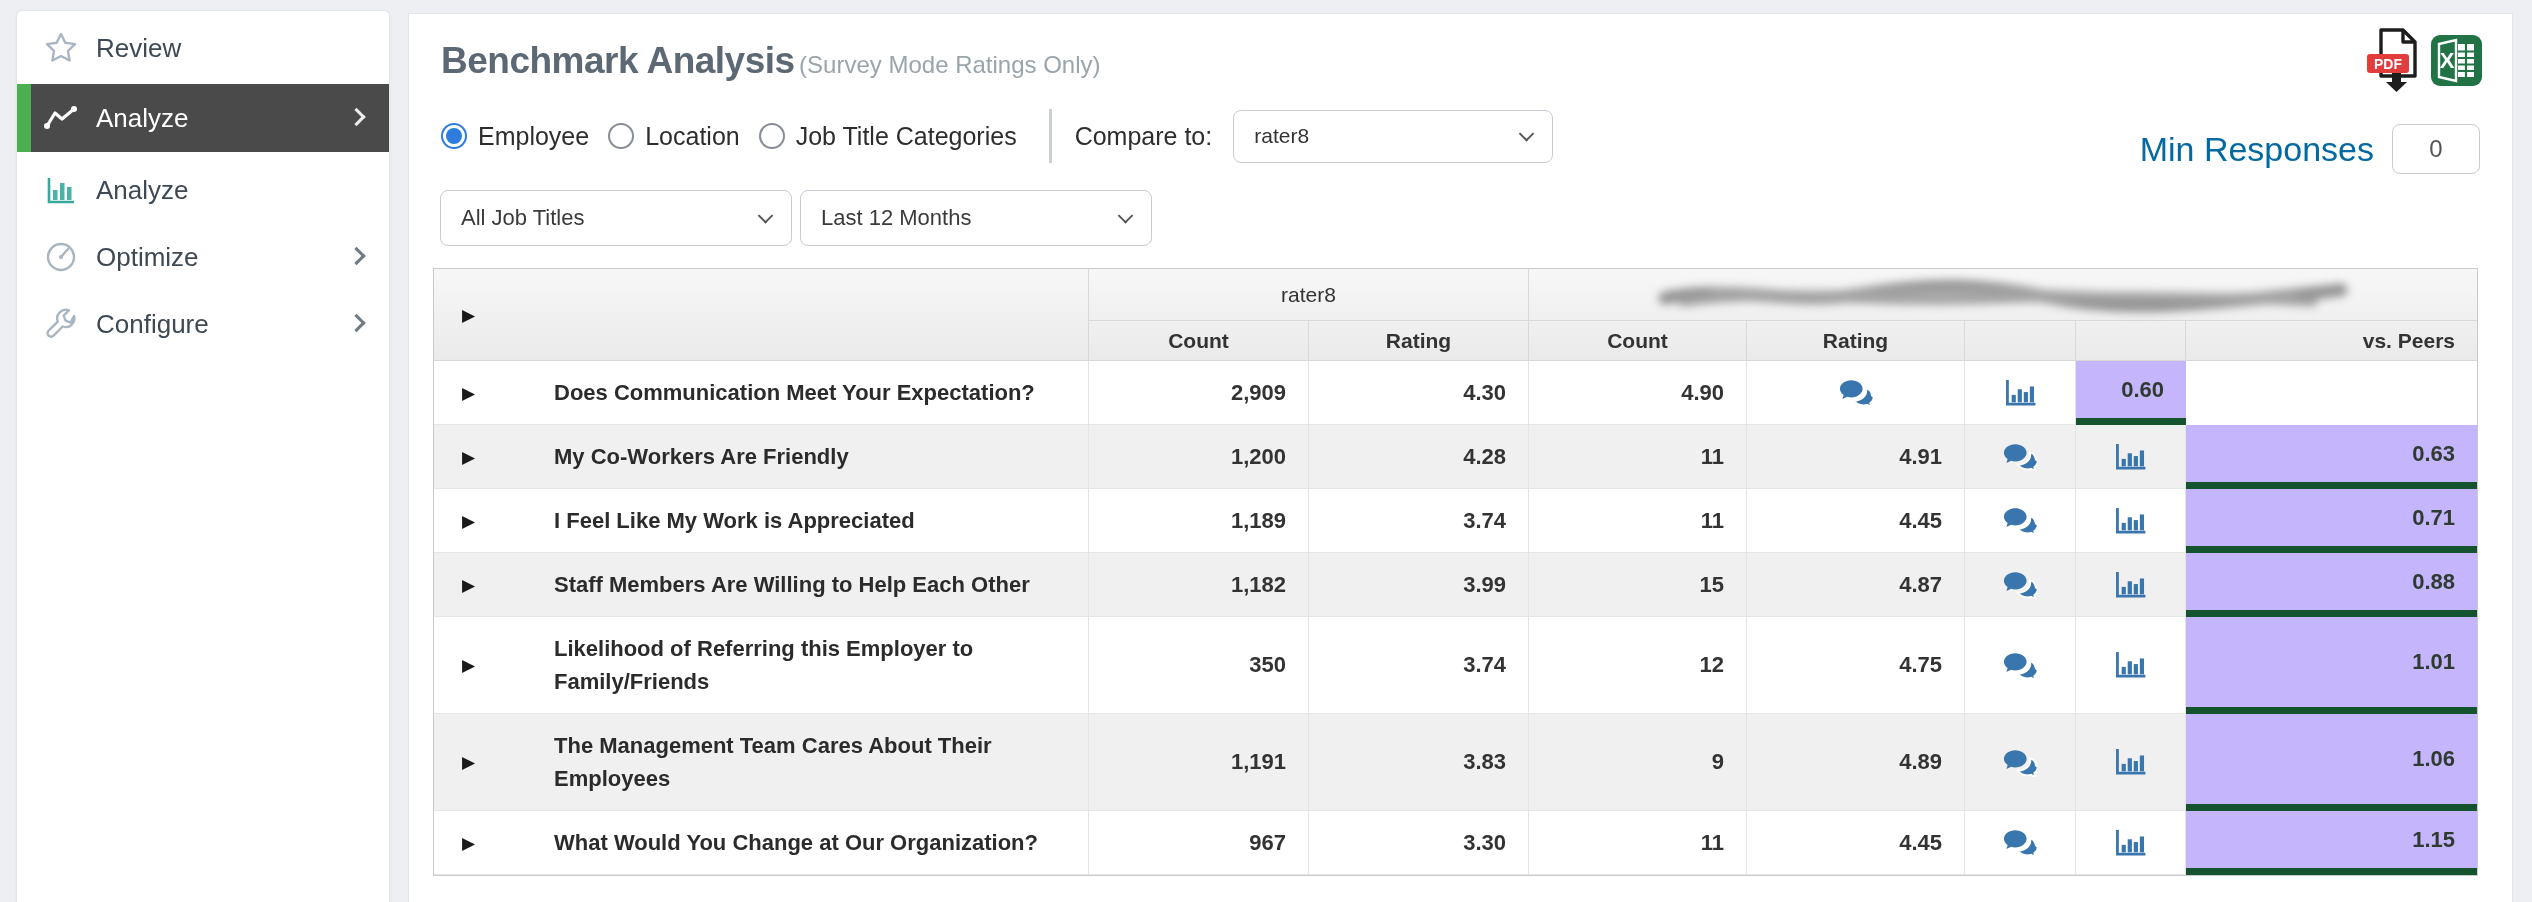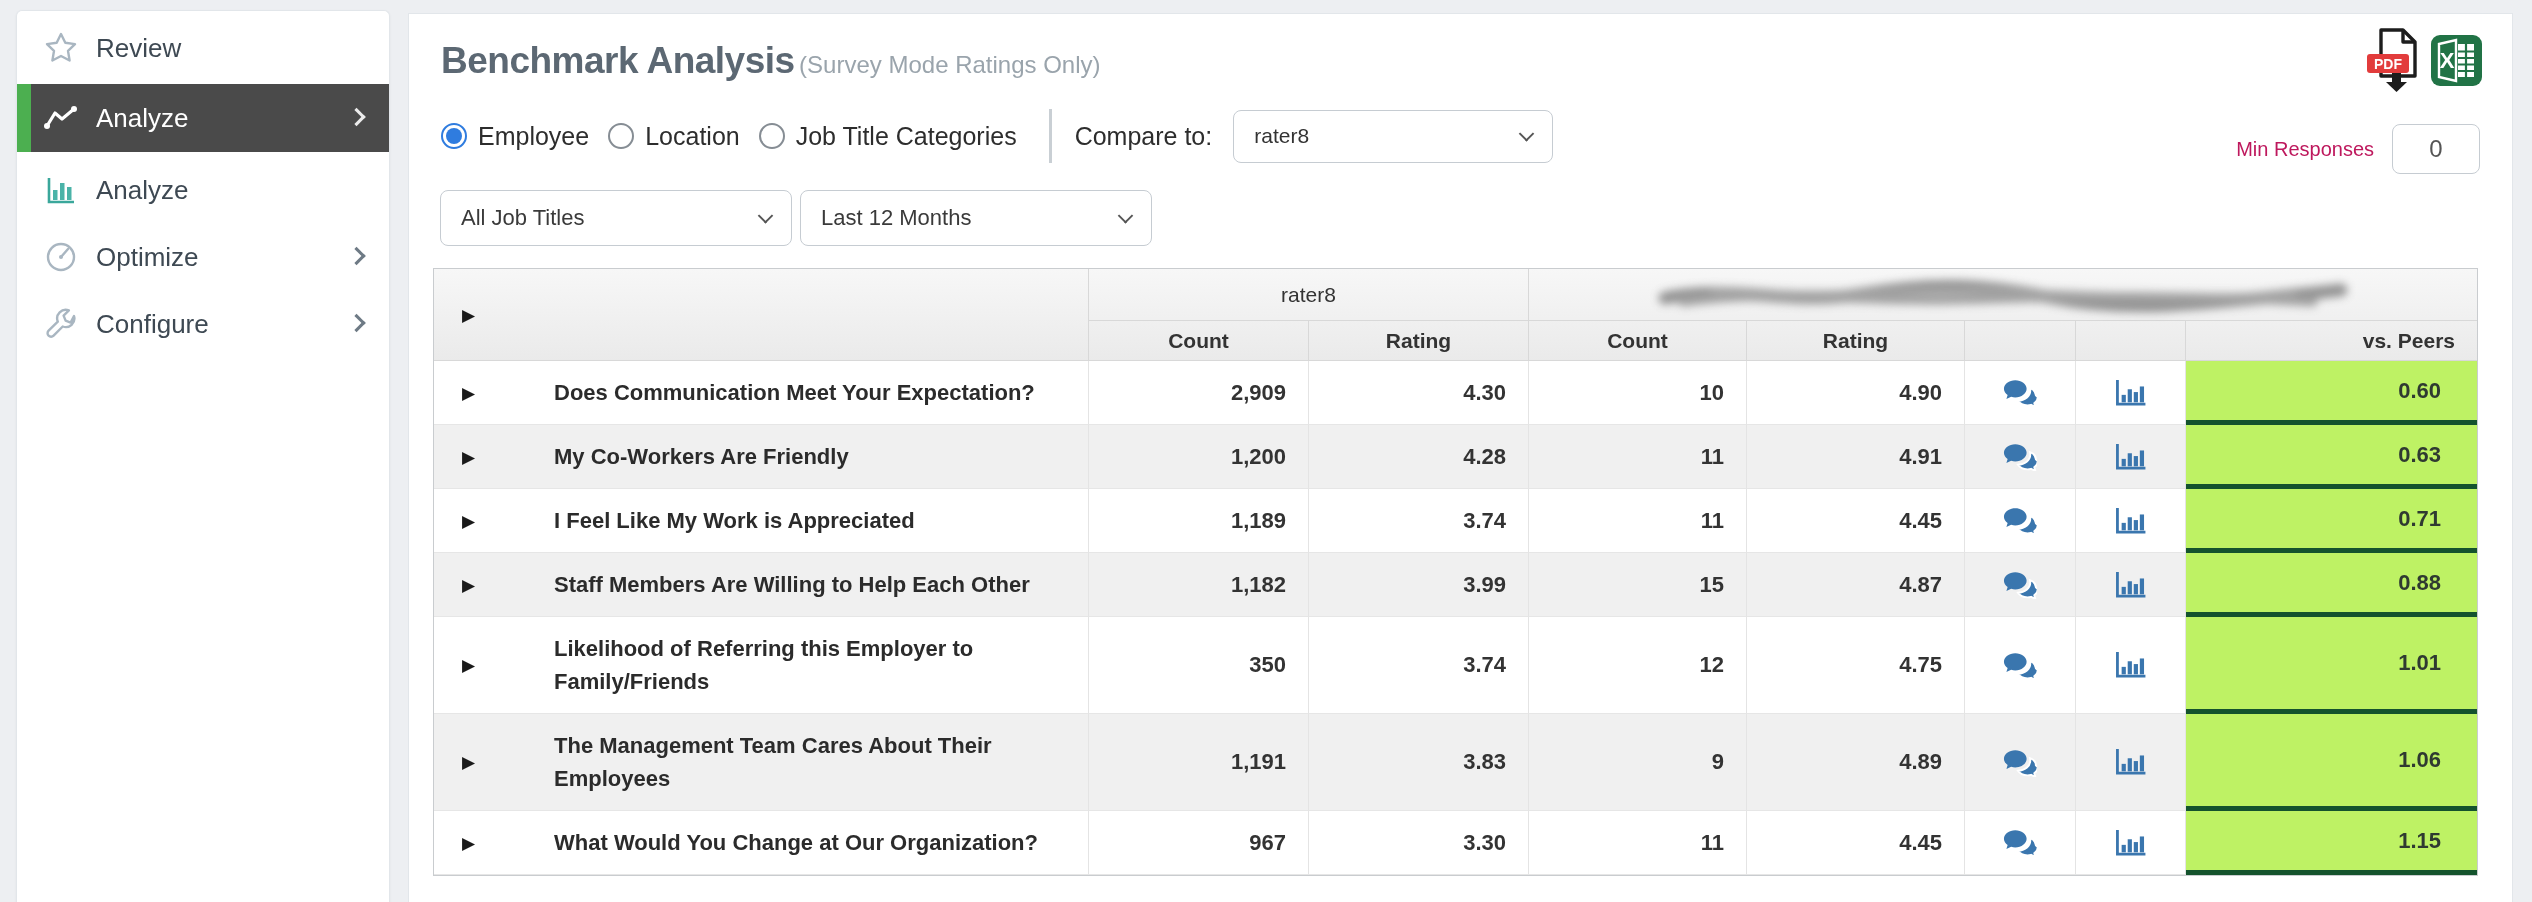--- a/index.html
+++ b/index.html
@@ -58,21 +58,21 @@
   .compare-label { font-size:25px; color:#2d2d2d; margin-right:21px; }
   .select-box {
     width:320px; height:53px; background:#fff; border:1px solid #c6ccd2; border-radius:8px;
     display:flex; align-items:center; padding:0 20px; font-size:21px; color:#333;
     position:relative; cursor:pointer;
   }
   .vchev { position:absolute; right:20px; top:50%; width:11px; height:11px;
     border-right:2.5px solid #555; border-bottom:2.5px solid #555;
     transform:translateY(-70%) rotate(45deg); }
   .minresp-label { position:absolute; left:1600px; top:110px; width:365px; text-align:right;
-    font-size:20px; color:#be185d; line-height:50px; }
+    font-size:34px; color:#0369a1; line-height:50px; }
   .minresp-input { position:absolute; left:1983px; top:110px; width:88px; height:50px;
     border:1px solid #c6ccd2; border-radius:8px; text-align:center; font-size:24px; color:#555;
     font-family:"Liberation Sans",sans-serif; background:#fff; }
 
   
   .filter2 { position:absolute; left:31px; top:176px; display:flex; gap:8px; }
   .dd { width:352px; height:56px; background:#fff; border:1px solid #c6ccd2; border-radius:8px;
     display:flex; align-items:center; padding:0 20px; font-size:22px; color:#3a3a3a;
     position:relative; cursor:pointer; }
 
@@ -94,22 +94,22 @@
   .cell { border-right:1px solid #e4e4e4; border-bottom:1px solid #e6e6e6;
     display:flex; align-items:center; min-height:63px; font-size:22px; color:#333; font-weight:700; }
   .cell.q { padding:15px 24px 15px 120px; position:relative; line-height:33px; color:#2b2b2b; }
   .cell.q .qtext { display:block; max-width:520px; }
   .expander { font-family:"DejaVu Sans", sans-serif; font-size:17px; color:#1a1a1a; cursor:pointer; }
   .cell .expander, .h-q .expander { position:absolute; left:28px; top:50%; transform:translateY(-50%); }
   .h-q { position:relative; }
   .cell.num { justify-content:flex-end; padding-right:22px; }
   .cell.icon-cell { justify-content:center; }
   .icon-btn { cursor:pointer; display:flex; }
-  .cell.vs { background:#bef264; justify-content:flex-end; padding-right:36px;
-    border-right:none; border-bottom:5px solid #14532d; color:#2f3a31; }
+  .cell.vs { background:#c4b5fd; justify-content:flex-end; padding-right:22px;
+    border-right:none; border-bottom:7px solid #14532d; color:#2f3a31; }
 </style>
 </head>
 <body>
 
 <aside class="sidebar">
   <div class="side-item" style="top:8px">
     <span class="icn">
       <svg viewBox="0 0 34 34" width="34" height="34">
           <path d="M17 3l4.3 8.7 9.7 1.4-7 6.8 1.6 9.6L17 25l-8.6 4.5L10 19.9 3 13.1l9.7-1.4z" fill="none" stroke="#a9b6c1" stroke-width="2.4" stroke-linejoin="round"></path>
         </svg>
@@ -249,21 +249,20 @@
     </div>
 
     <div id="table-body">
   <div class="row grid-cols">
     <div class="cell q">
       <span class="expander">▶</span>
       <span class="qtext">Does Communication Meet Your Expectation?</span>
     </div>
     <div class="cell num">2,909</div>
     <div class="cell num">4.30</div>
-    <div class="cell num">10</div>
     <div class="cell num">4.90</div>
     <div class="cell icon-cell">
       <span class="icon-btn">
         <svg viewBox="0 0 36 30" width="34" height="29">
           <path d="M13 2C6.4 2 1 6 1 11c0 2.6 1.5 5 3.9 6.6L3.6 22l5-2.4c1.4.4 2.9.6 4.4.6 6.6 0 12-4 12-9.1S19.6 2 13 2z" fill="#3a76ae"></path>
           <path d="M34.8 17.9c0-3.3-2.6-6.2-6.3-7.5.2.8.4 1.7.4 2.6 0 6-5.9 10.6-13 10.8 1.8 2.8 5.6 4.8 10 4.8 1.3 0 2.6-.2 3.8-.5l4.6 2.2-1.2-4c2.2-1.5 3.7-3.7 3.7-6.4z" fill="#3a76ae" stroke="#fff" stroke-width="2"></path>
         </svg>
       </span>
     </div>
     <div class="cell icon-cell">

